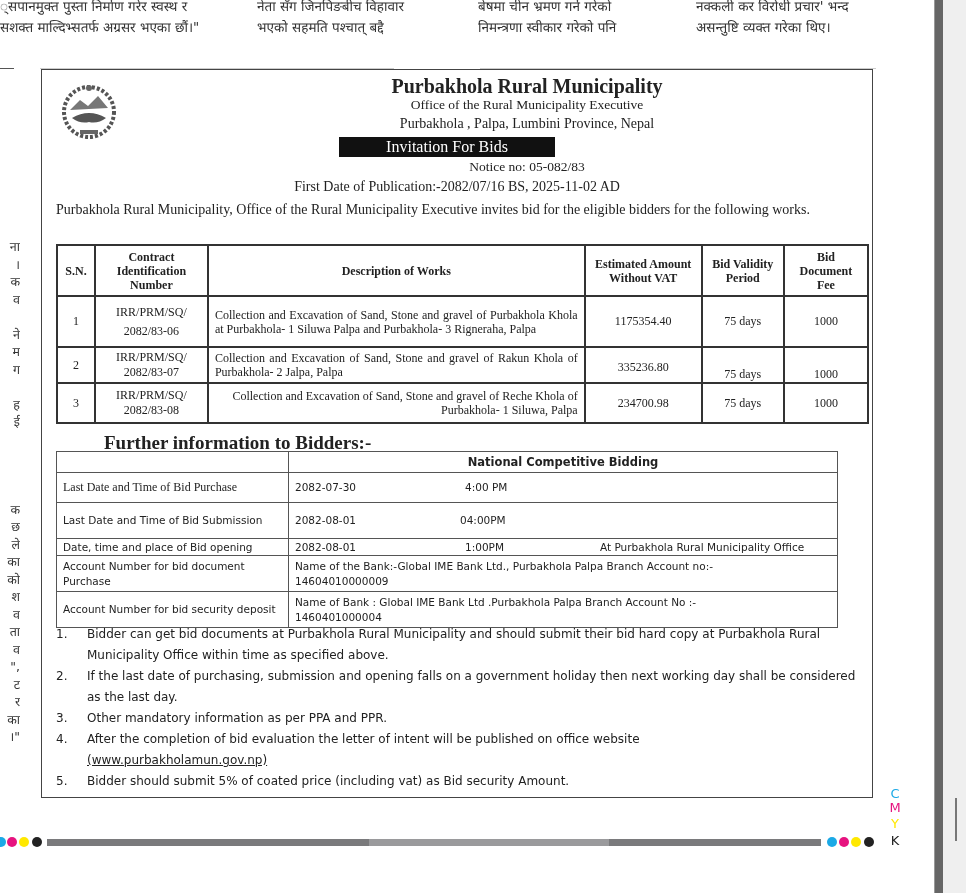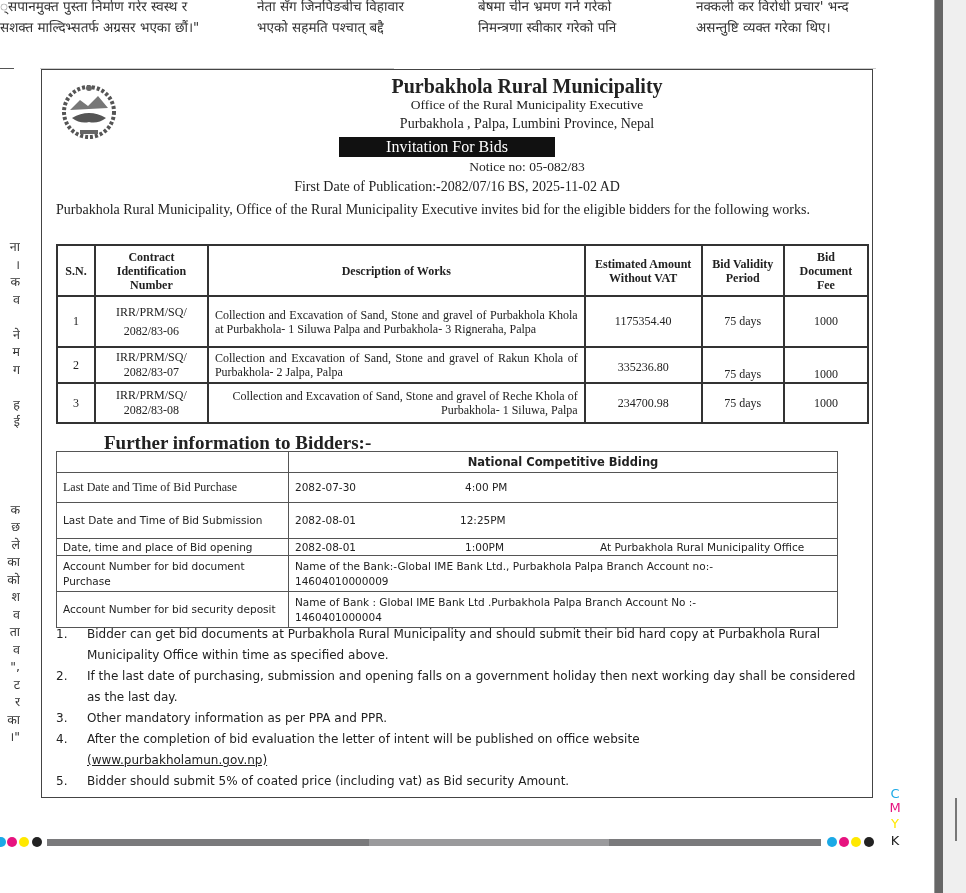--- a/index.html
+++ b/index.html
@@ -185,21 +185,21 @@
     </tr>
     <tr style="height:30px">
       <td class="lbl">Last Date and Time of Bid Purchase</td>
       <td>
         <span class="tab" style="width:170px">2082-07-30</span><span class="tab">4:00 PM</span>
       </td>
     </tr>
     <tr style="height:36px">
       <td class="lbl sans">Last Date and Time of Bid Submission</td>
       <td>
-        <span class="tab" style="width:165px">2082-08-01</span><span class="tab">12:25PM</span>
+        <span class="tab" style="width:165px">2082-08-01</span><span class="tab">04:00PM</span>
       </td>
     </tr>
     <tr style="height:17px">
       <td class="lbl sans">Date, time and place of Bid opening</td>
       <td>
         <span class="tab" style="width:170px">2082-08-01</span><span class="tab" style="width:135px">1:00PM</span><span class="tab">At Purbakhola  Rural Municipality Office</span>
       </td>
     </tr>
     <tr style="height:36px">
       <td class="lbl sans">Account Number for bid document Purchase</td>

